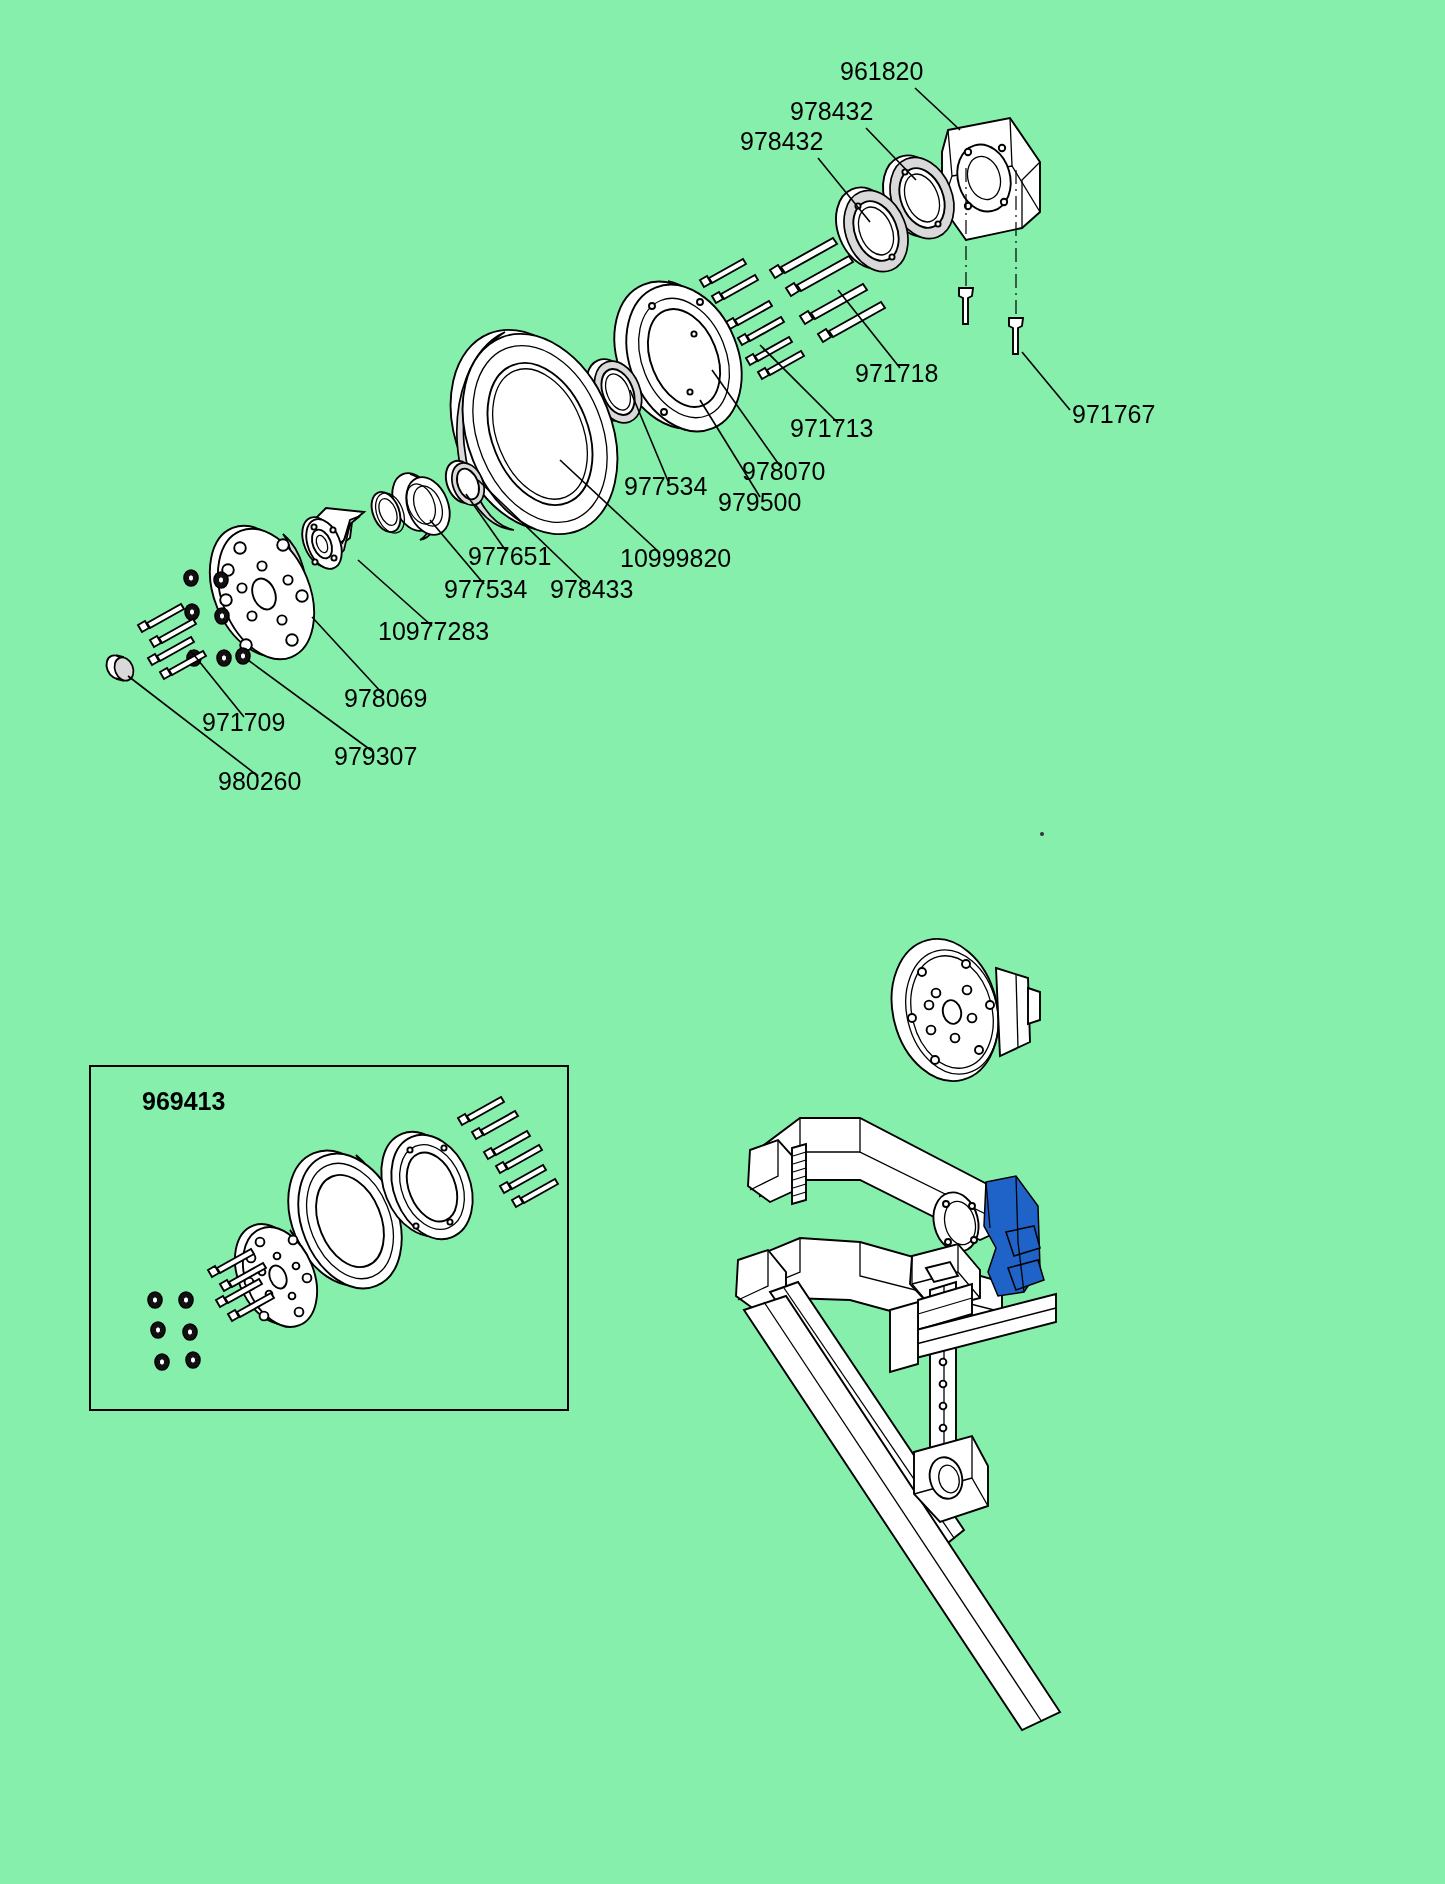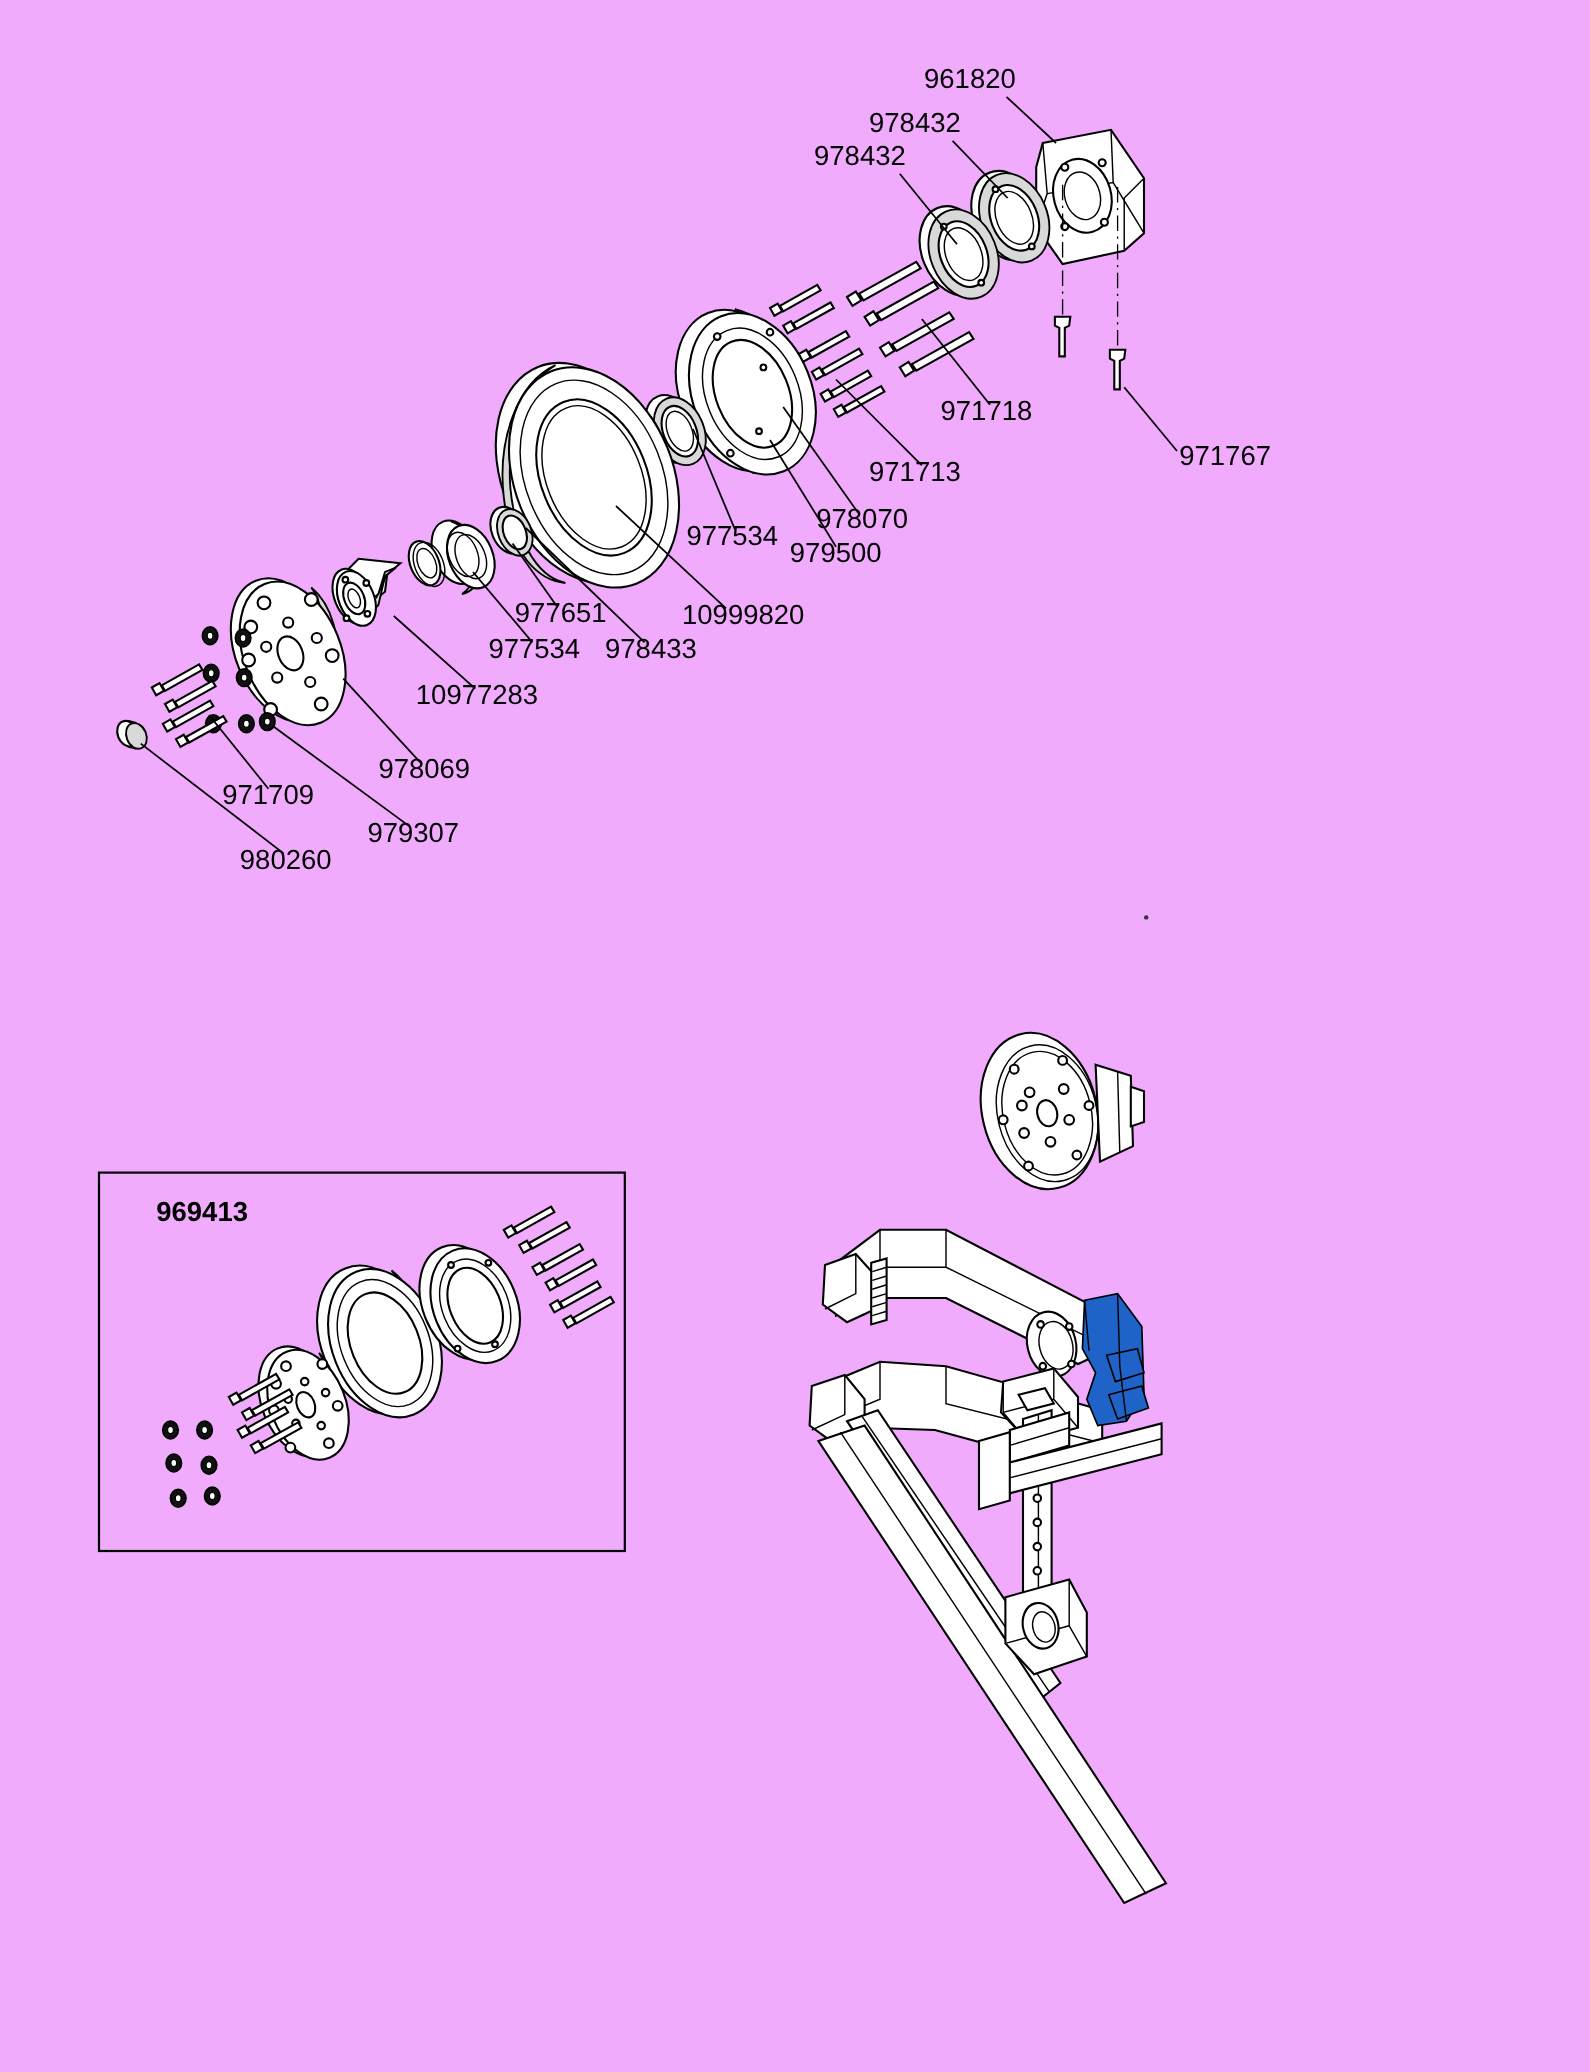--- a/index.html
+++ b/index.html
@@ -1,17 +1,17 @@
 <!DOCTYPE html>
 <html><head>
 <meta charset="utf-8">
 <style>
   html,body{margin:0;padding:0;background:#ffffff;}
   body{width:1445px;height:1884px;font-family:"Liberation Sans",sans-serif;overflow:hidden;}
-  #sheet{position:relative;width:1445px;height:1884px;background:#f0abfc;}
+  #sheet{position:relative;width:1445px;height:1884px;background:#86efac;}
   svg{display:block;}
   .lbl{font-family:"Liberation Sans",sans-serif;font-size:25px;fill:#000;}
   .lbl-bold{font-family:"Liberation Sans",sans-serif;font-size:25px;font-weight:bold;fill:#000;}
   .ln{stroke:#000;stroke-width:1.6;fill:none;}
   .pt{stroke:#000;stroke-width:1.9;fill:#fff;}
   .pt-thin{stroke:#000;stroke-width:1.3;fill:none;}
   .pt-fillgray{stroke:#000;stroke-width:1.7;fill:#d9d9d9;}
   .pt-solid{stroke:#000;stroke-width:1.6;fill:#111;}
   .blue{fill:#1f63c8;stroke:#000;stroke-width:1.5;}
   .box{fill:none;stroke:#000;stroke-width:2;}

